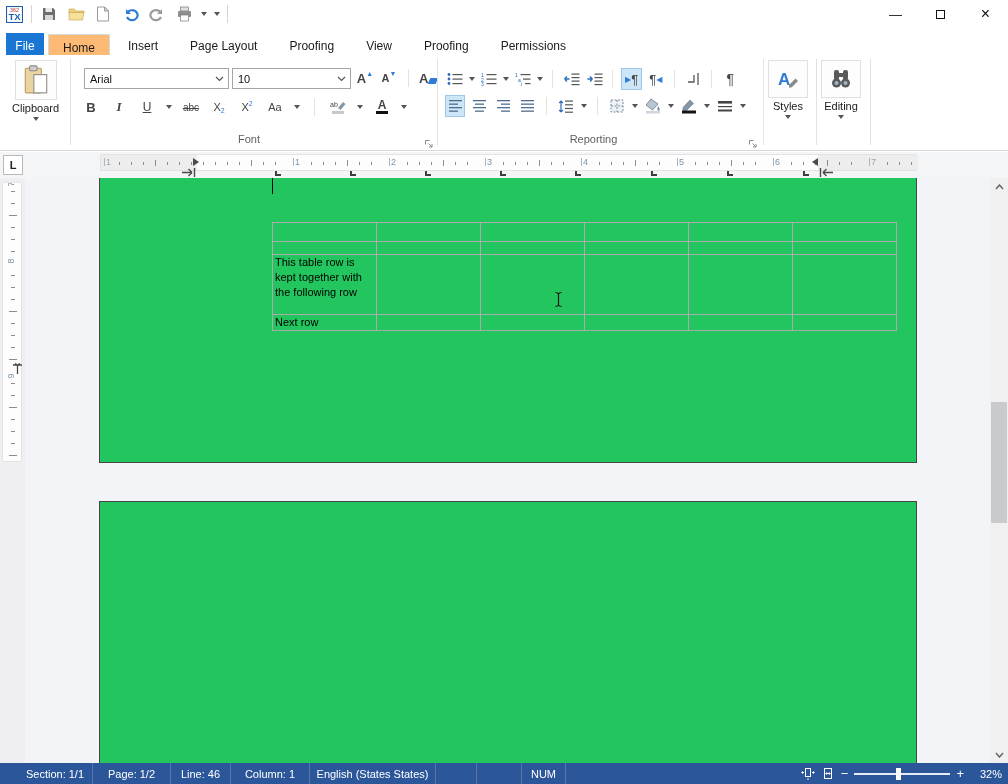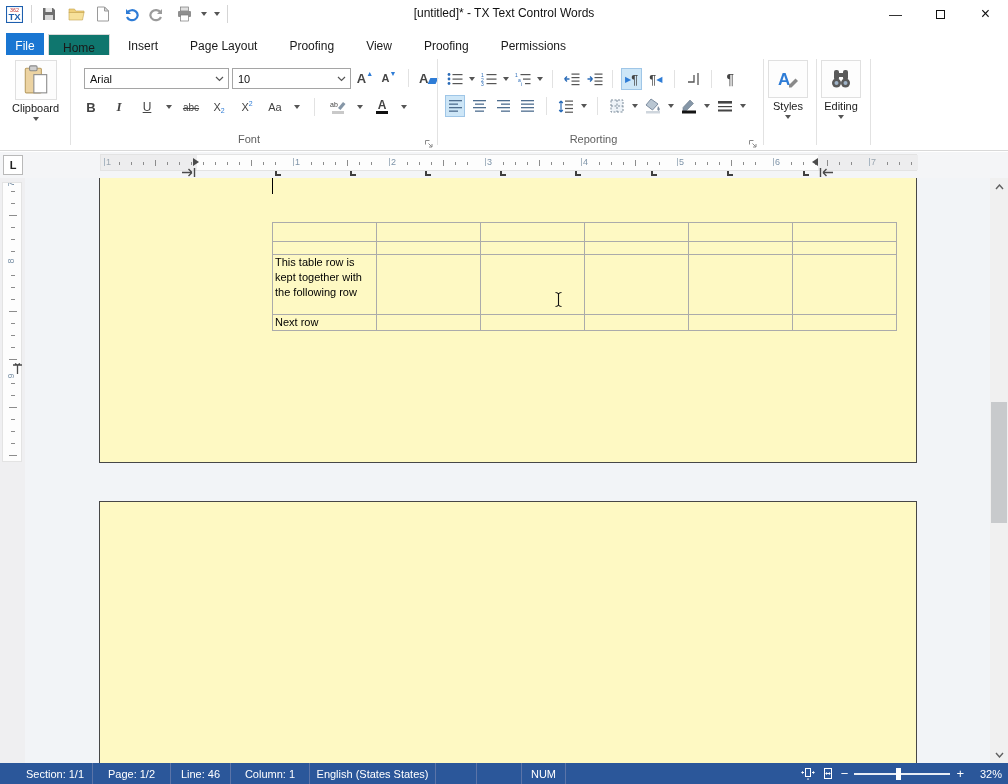--- a/index.html
+++ b/index.html
@@ -17,21 +17,21 @@
   #title-text { left:0; top:6px; width:1008px; text-align:center; font-size:12px; color:#111; }
   #win-controls { right:0; top:0; height:28px; display:flex; }
   .win-btn { width:45px; height:28px; display:flex; align-items:center; justify-content:center; color:#111; font-size:13px; }
   .maxbox { width:9px; height:9px; border:1px solid #111; }
   .closex { font-size:16px; }
 
   
   #tabrow { left:0; top:33px; width:1008px; height:27px; background:#fff; border-bottom:1px solid #e4e4e4; display:flex; align-items:stretch; }
   #file-tab { margin-left:6px; width:38px; background:#1976d2; color:#fff; font-size:12px; display:flex; align-items:center; justify-content:center; }
   .tab { padding:0 14px; font-size:12px; color:#1a1a1a; display:flex; align-items:center; margin-left:4px; }
-  .tab.active { background:#0f766e; border:1px solid #d9d9d9; border-bottom:none; position:relative; top:1px; padding-top:1px; }
+  .tab.active { background:#fdba74; border:1px solid #d9d9d9; border-bottom:none; position:relative; top:1px; padding-top:1px; }
 
   
   #ribbon { left:0; top:55px; width:1008px; height:96px; background:#fff; border-bottom:1px solid #d9d9d9; }
   .grp-sep { position:absolute; top:4px; width:1px; height:86px; background:#e2e2e2; }
   .grp-label { position:absolute; top:78px; font-size:11px; color:#5f5f5f; text-align:center; }
   .launcher { position:absolute; top:80px; width:12px; height:12px; }
   .bigbtn { position:absolute; display:flex; flex-direction:column; align-items:center; }
   .bigbtn .box { width:42px; height:40px; border:1px solid #e0e0e0; background:#fdfdfd; display:flex; align-items:center; justify-content:center; }
   .bigbtn .cap { font-size:11px; color:#1a1a1a; margin-top:2px; }
   .bigbtn .dd { margin-top:3px; }
@@ -51,21 +51,21 @@
   .ticknum { position:absolute; top:2px; font-size:9px; color:#7d93a8; }
   .tickbar { position:absolute; top:3px; width:1px; height:8px; background:#a8b6c2; }
   .tabstop { position:absolute; top:19px; width:6px; height:5px; border-left:2px solid #3f3f3f; border-bottom:2px solid #3f3f3f; }
   #v-ruler-col { left:0; top:178px; width:25px; height:585px; background:#efeff1; }
   #v-ruler { left:2px; top:4px; width:20px; height:280px; background:#fdfdfd; border:1px solid #e3e3e3; overflow:hidden; }
   .vtick { position:absolute; height:1px; background:#8c8c8c; }
   .vnum { position:absolute; left:5px; font-size:9px; color:#7d93a8; transform:rotate(-90deg); }
 
   
   #canvas { left:25px; top:178px; width:965px; height:585px; background:#f2f4f7; overflow:hidden; }
-  .page { position:absolute; left:74px; width:818px; background:#fef9c3; border:1px solid #474747; }
+  .page { position:absolute; left:74px; width:818px; background:#22c55e; border:1px solid #474747; }
   #caret { left:172px; top:10px; width:1px; height:17px; background:#000; }
   #doc-table { left:172px; top:55px; }
   #doc-table table { border-collapse:collapse; table-layout:fixed; width:624px; }
   #doc-table td { border:1px solid #ababab; font-size:11px; line-height:15px; color:#000; padding:0 2px; vertical-align:top; overflow:hidden; }
   #ibeam { left:453px; top:124px; }
 
   
   #vscroll { left:990px; top:178px; width:18px; height:585px; background:#f0f0f0; }
   .scroll-arrow { position:absolute; left:0; width:18px; height:17px; display:flex; align-items:center; justify-content:center; color:#606060; font-size:10px; }
   #vthumb { left:1px; top:224px; width:16px; height:121px; background:#c8cacc; }
@@ -128,21 +128,20 @@
         <svg width="17" height="16" viewBox="0 0 16 16">
             <rect x="4" y="1" width="8" height="4" fill="#e0e0e0" stroke="#7a7a7a" stroke-width="0.7"></rect>
             <rect x="1.5" y="5" width="13" height="6" rx="1" fill="#8f8f8f"></rect>
             <rect x="4" y="9" width="8" height="6" fill="#fff" stroke="#7a7a7a" stroke-width="0.7"></rect>
           </svg>
       </span>
       <span class="dd"></span>
       <span class="dd"></span>
       <span class="qat-sep"></span>
     </div>
-    <div id="title-text" class="abs">[untitled]* - TX Text Control Words</div>
     <div id="win-controls" class="abs">
       <span class="win-btn">—</span>
       <span class="win-btn">
           <span class="maxbox"></span>
         </span>
       <span class="win-btn closex">×</span>
     </div>
   </div>
 
   <div id="tabrow" class="abs">

